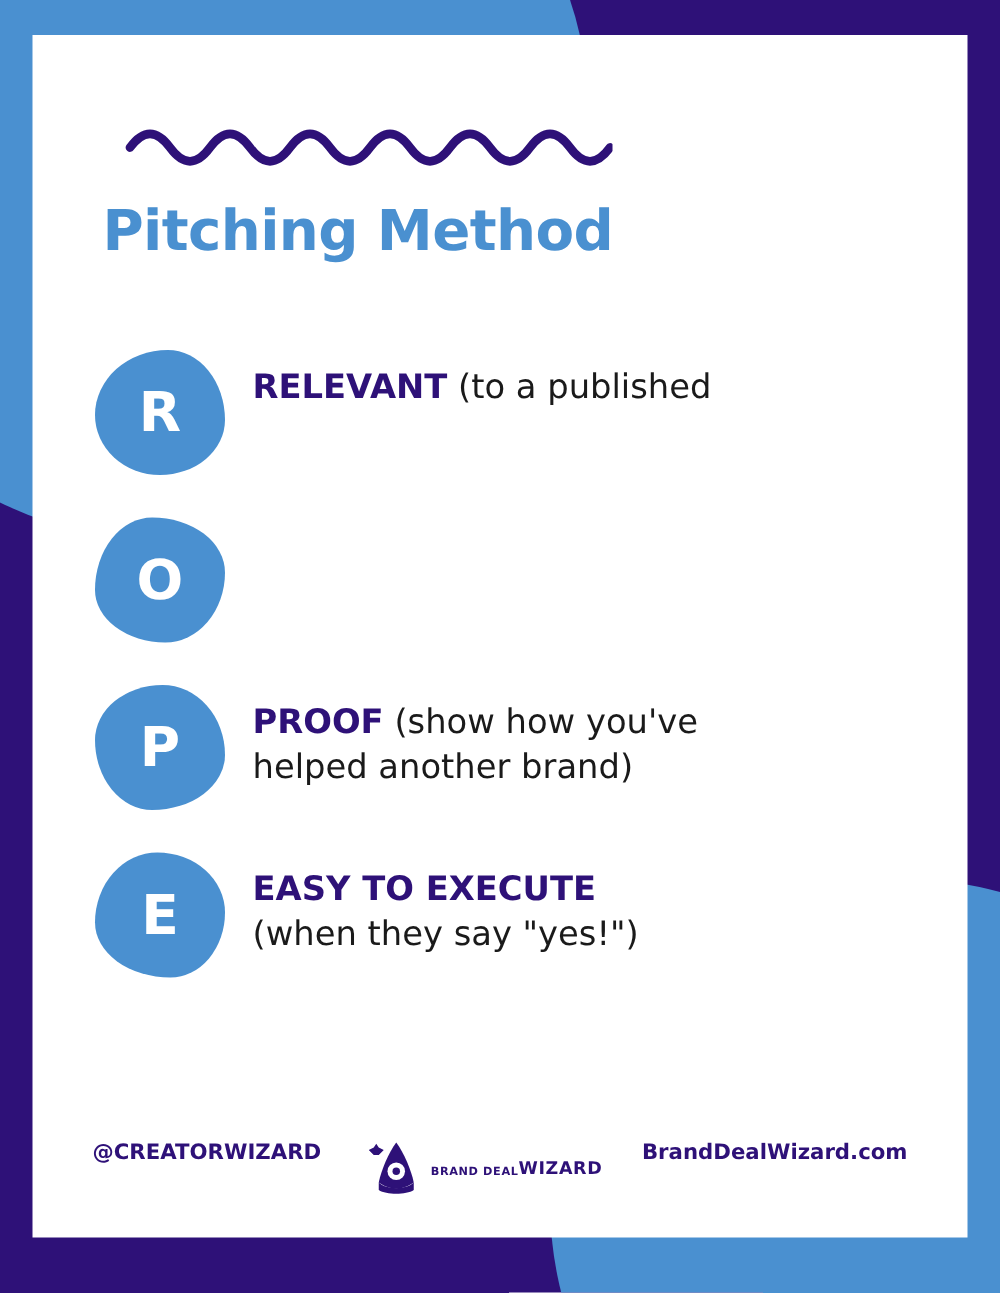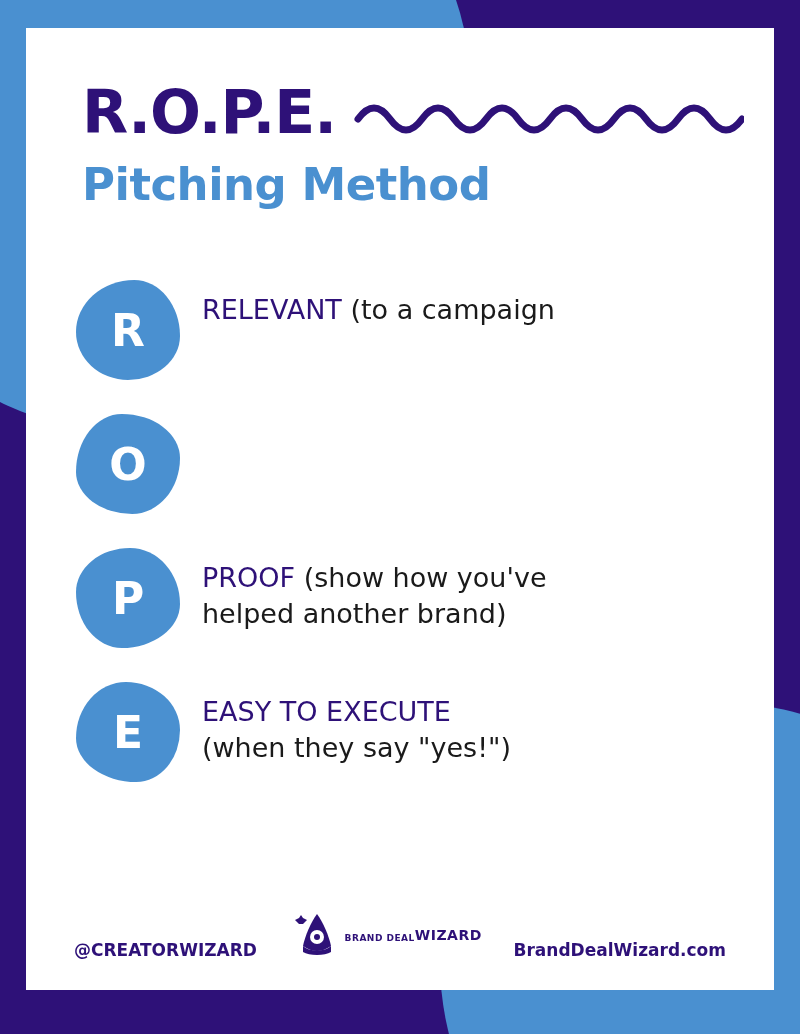--- a/index.html
+++ b/index.html
@@ -128,35 +128,35 @@
 
   .text {
     padding-top: 12px;
     font-family: "DejaVu Sans", sans-serif;
     font-size: 27px;
     line-height: 1.32;
     color: #1a1a1a;
     max-width: 520px;
   }
   .kw {
-    font-weight: 400;
+    font-weight: 700;
     color: #2e1178;
   }
   .text-break {
     display: block;
   }
 
   
   .footer {
     position: absolute;
     left: 0;
     bottom: 30px;
     width: 748px;
     display: flex;
-    align-items: flex-end;
+    align-items: flex-start;
     justify-content: space-between;
     padding: 0 48px;
     box-sizing: border-box;
   }
   .handle, .website {
     font-family: "DejaVu Sans", sans-serif;
     font-weight: 700;
     font-size: 17px;
     color: #2e1178;
     white-space: nowrap;
@@ -188,39 +188,38 @@
 <body>
 
 <div class="poster">
   <div class="blob-top-left"></div>
   <div class="blob-bottom-right"></div>
 
   <div class="card">
     <div class="content">
 
       <div class="title-row">
-        <div class="title-main">R.O.P.E.</div>
         <div class="squiggle">
           <svg width="390" height="40" viewBox="0 0 390 40">
             <path d="M4,22 Q20,0 36,22 T68,22 T100,22 T132,22 T164,22 T196,22 T228,22 T260,22 T292,22 T324,22 T356,22 T388,22" fill="none" stroke="#2e1178" stroke-width="7" stroke-linecap="round"></path>
           </svg>
         </div>
       </div>
 
       <div class="subtitle">Pitching Method</div>
 
       <div class="list">
 
         <div class="row">
           <div class="badge badge-r">
             <span>R</span>
           </div>
           <div class="text">
             <span class="kw">RELEVANT</span>
-            <span>(to a campaign</span>
+            <span>(to a published</span>
           </div>
         </div>
 
         <div class="row">
           <div class="badge badge-o">
             <span>O</span>
           </div>
         </div>
 
         <div class="row">

